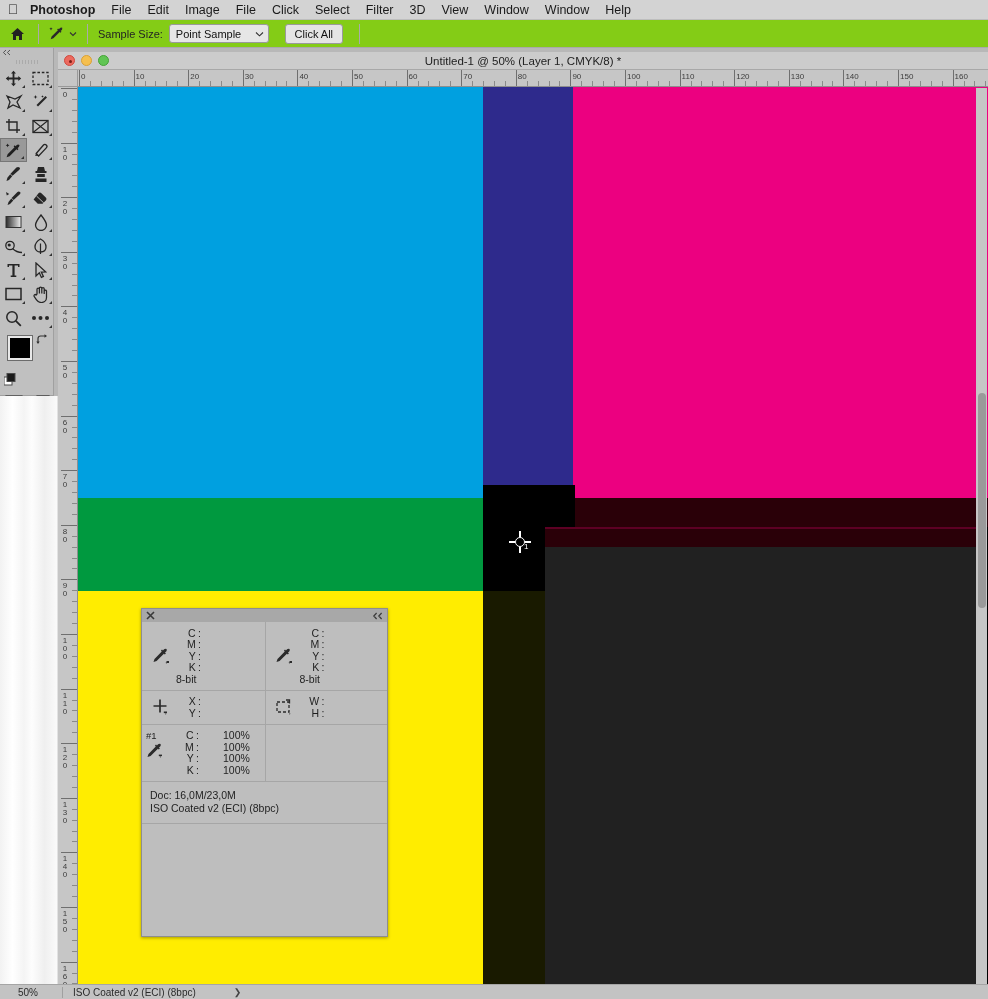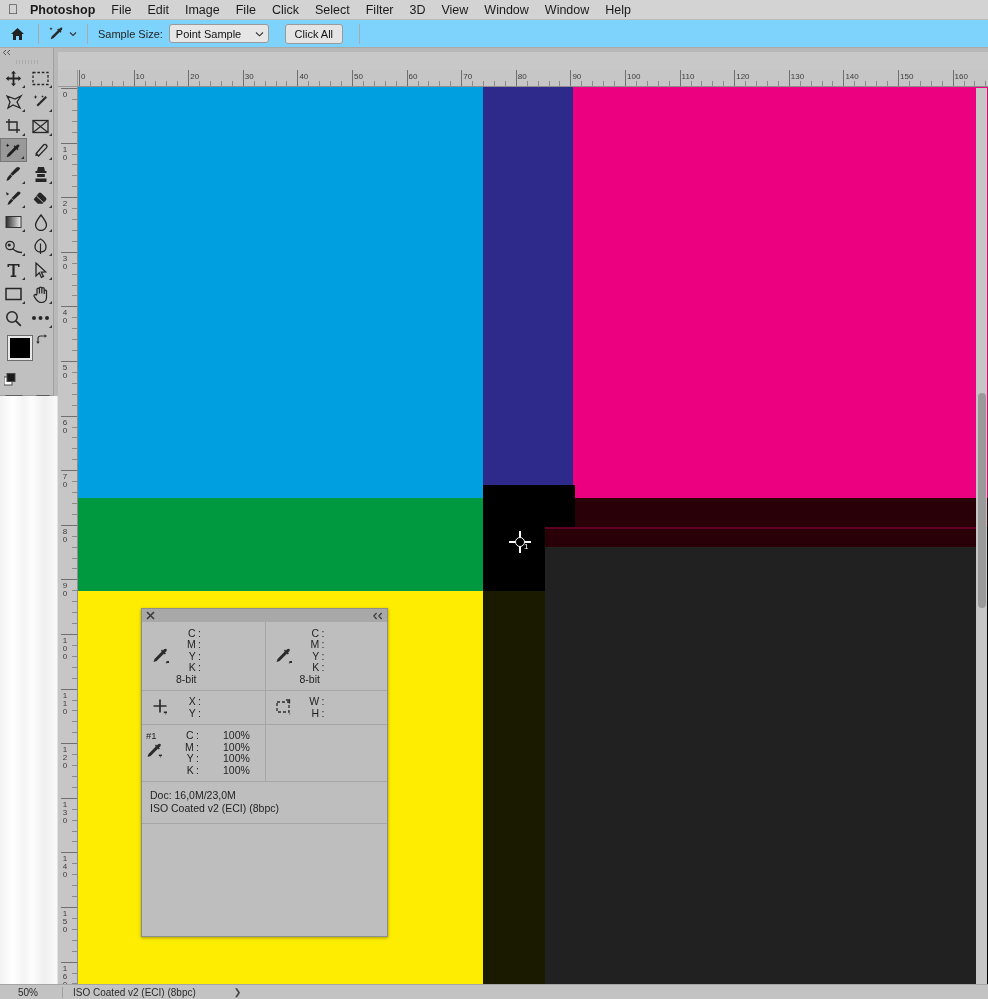--- a/index.html
+++ b/index.html
@@ -23,21 +23,21 @@
   .apple-logo {
     width: 26px; text-align: center; font-size: 14px; line-height: 1;
     color: #1c1c1c; padding-bottom: 2px;
   }
   .menu-item { padding: 0 8px; white-space: nowrap; line-height: 20px; }
   .menu-item.app-name { font-weight: bold; padding-left: 4px; }
 
   
   .optionsbar {
     position: absolute; top: 20px; left: 0; width: 988px; height: 28px;
-    background: #7dd3fc;
+    background: #84cc16;
     border-bottom: 1px solid #a9a9a9;
     display: flex; align-items: center;
     font-size: 11px; color: #242424;
   }
   .ob-home { width: 34px; display: flex; align-items: center; justify-content: center; }
   .ob-sep { width: 1px; height: 20px; background: #aaa; margin: 0 4px; }
   .ob-tool { display: flex; align-items: center; gap: 3px; padding: 0 6px; }
   .ob-label { margin-left: 6px; margin-right: 6px; }
   .ob-select {
     width: 100px; height: 19px; background: #e6e6e6;
@@ -498,20 +498,28 @@
           </svg>
         <span class="corner"></span>
       </div>
     </div>
   </div>
 
   <div class="desk-left"></div>
 
   <div class="docwin">
 
+    <div class="titlebar">
+      <div class="traffic">
+        <div class="tl red"></div>
+        <div class="tl yellow"></div>
+        <div class="tl green"></div>
+      </div>
+      <div class="doctitle">Untitled-1 @ 50% (Layer 1, CMYK/8) *</div>
+    </div>
 
     <div class="ruler-corner"></div>
     <div class="ruler-h" id="ruler-h">
         <div class="tickmaj" style="left: 1px; top: 0px; width: 1px; height: 16px;"></div>
         <div class="rlabel" style="left: 3px; top: 3px;">0</div>
         <div class="tickmin" style="left: 11.92px; top: 11px; width: 1px; height: 5px;"></div>
         <div class="tickmin" style="left: 22.84px; top: 11px; width: 1px; height: 5px;"></div>
         <div class="tickmin" style="left: 33.76px; top: 11px; width: 1px; height: 5px;"></div>
         <div class="tickmin" style="left: 44.68px; top: 11px; width: 1px; height: 5px;"></div>
         <div class="tickmaj" style="left: 55.6px; top: 0px; width: 1px; height: 16px;"></div>

